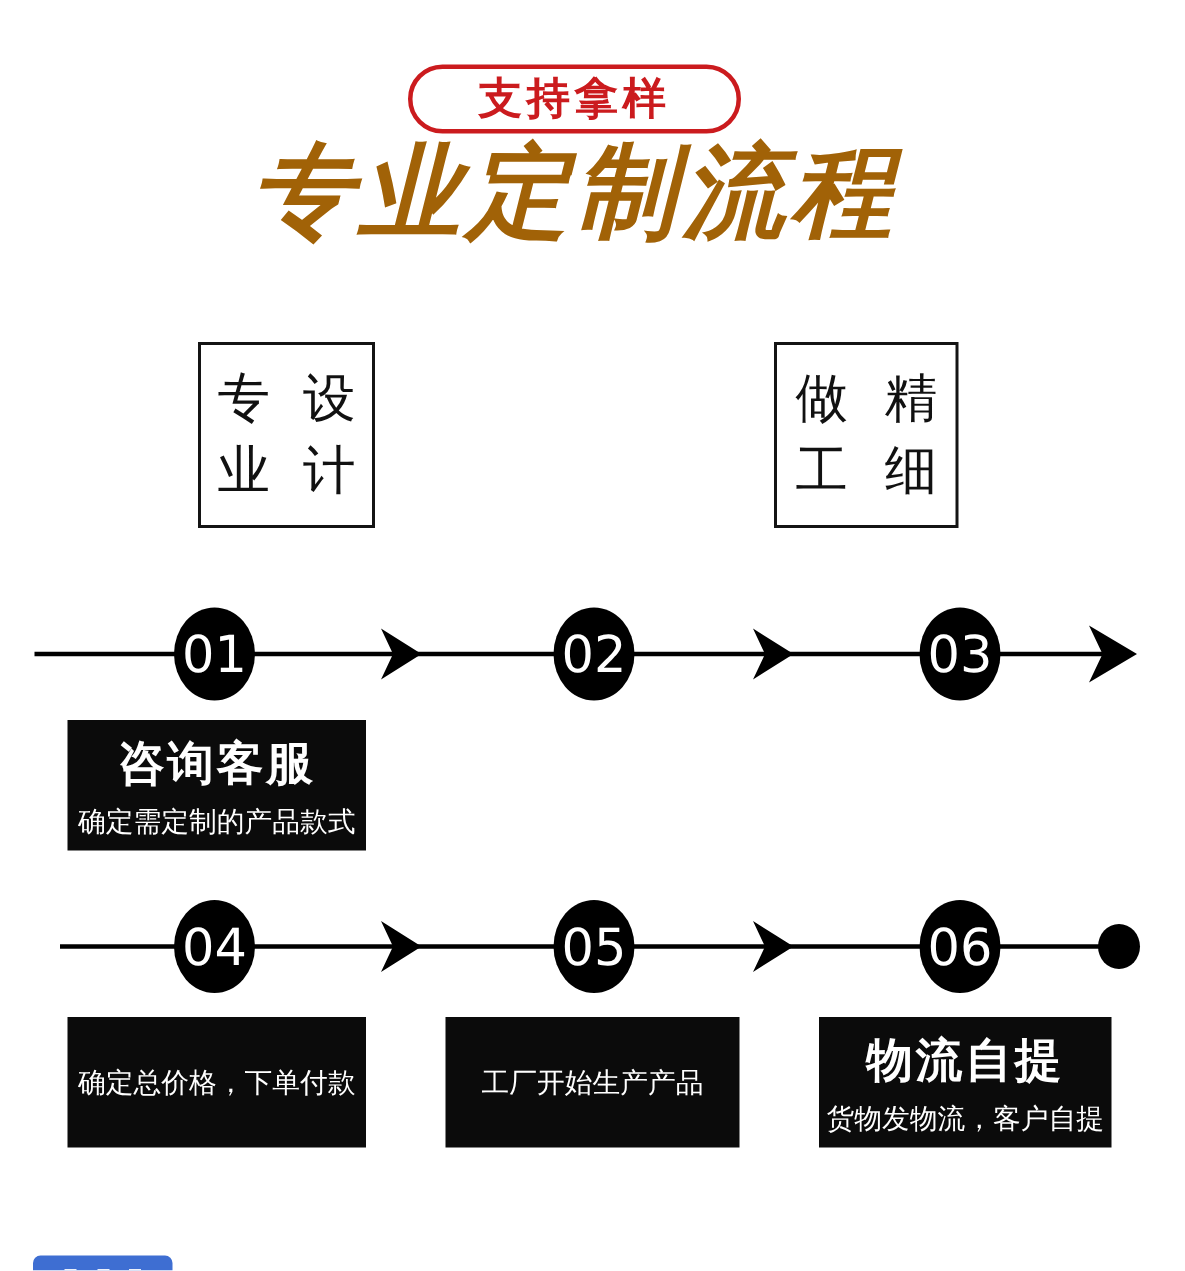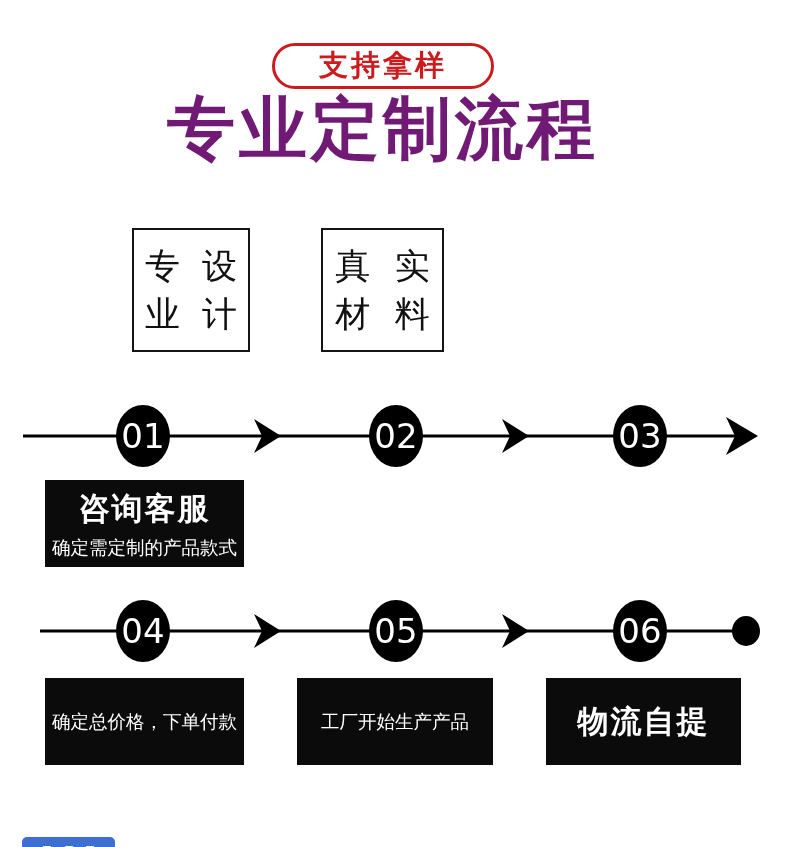--- a/index.html
+++ b/index.html
@@ -10,21 +10,21 @@
   
   .badge{
     position:absolute;top:43px;left:50%;transform:translateX(-50%);
     height:40px;padding:0 44px;border:3px solid #cb1b1e;border-radius:24px;
     display:flex;align-items:center;justify-content:center;
     color:#cb1b1e;font-size:29px;font-weight:bold;letter-spacing:3px;white-space:nowrap;
   }
   
   .main-title{
     position:absolute;top:88px;left:0;width:100%;text-align:center;
-    font-size:68px;font-weight:900;color:#701a75;letter-spacing:4px;line-height:1.2;
+    font-size:68px;font-weight:900;color:#a16207;letter-spacing:4px;line-height:1.2;font-style:italic;
   }
   
   .feature-box{
     position:absolute;top:228px;height:120px;border:2px solid #141414;
     display:flex;flex-direction:row;align-items:center;justify-content:center;
     font-size:35px;line-height:1.38;color:#111;text-align:center;background:#fff;
   }
   .f1{left:132px;width:114px}
   .f2{left:321px;width:119px}
   .f3{left:516px;width:119px}
@@ -62,23 +62,23 @@
   <div class="badge">
     <span>支持拿样</span>
   </div>
 
   <div class="main-title">专业定制流程</div>
 
   <div class="feature-box f1">
     <span>专业</span>
     <span>设计</span>
   </div>
-  <div class="feature-box f2">
-    <span>真材</span>
-    <span>实料</span>
+  <div class="feature-box f3">
+    <span>做工</span>
+    <span>精细</span>
   </div>
 
   <svg class="flow-svg flow-row-1" viewBox="0 0 790 76">
     <line x1="23" y1="38" x2="738" y2="38" stroke="#000" stroke-width="3"></line>
     <polygon points="254,21 281,38 254,55 262,38" fill="#000"></polygon>
     <polygon points="502,21 529,38 502,55 510,38" fill="#000"></polygon>
     <polygon points="726,19 758,38 726,57 735,38" fill="#000"></polygon>
     <ellipse cx="143" cy="38" rx="27" ry="31" fill="#000"></ellipse>
     <ellipse cx="396" cy="38" rx="27" ry="31" fill="#000"></ellipse>
     <ellipse cx="640" cy="38" rx="27" ry="31" fill="#000"></ellipse>
@@ -106,20 +106,21 @@
   </svg>
 
   <div class="step-box row2 c1">
     <div class="step-desc">确定总价格，下单付款</div>
   </div>
   <div class="step-box row2 c2">
     <div class="step-desc">工厂开始生产产品</div>
   </div>
   <div class="step-box row2 c3">
     <div class="step-title">物流自提</div>
+    <div class="step-desc">货物发物流，客户自提</div>
   </div>
 
   <div class="partial-banner">
     <i></i>
     <i></i>
     <i></i>
   </div>
 
 </div>
 

